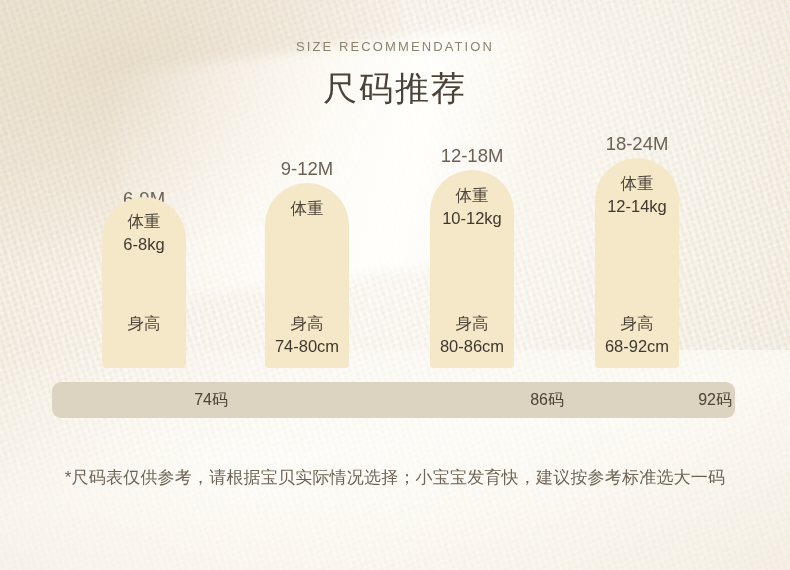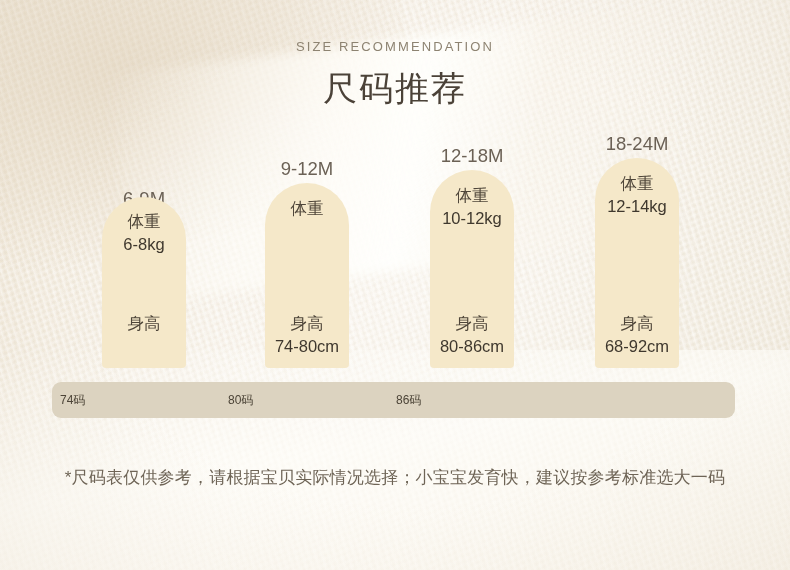--- a/index.html
+++ b/index.html
@@ -190,22 +190,22 @@
     width: 683px;
     height: 36px;
     background: #dcd3c0;
     border-radius: 9px;
   }
   .size-cell {
     position: absolute;
     top: 0;
     height: 36px;
     line-height: 36px;
-    text-align: left;
-    font-size: 12px;
+    text-align: right;
+    font-size: 16px;
     color: #4c4437;
     white-space: nowrap;
   }
 
   
   .footnote {
     position: absolute;
     top: 466px;
     left: 0; right: 0;
     text-align: center;
@@ -286,20 +286,20 @@
             <div class="lbl">身高</div>
             <div class="val">68-92cm</div>
           </div>
         </div>
       </div>
 
     </div>
 
     <div class="size-bar">
       <div class="size-cell" style="left:8px;  width:168px;">74码</div>
-      <div class="size-cell" style="left:176px; width:168px;">80码</div>
       <div class="size-cell" style="left:344px; width:168px;">86码</div>
+      <div class="size-cell" style="left:512px; width:168px;">92码</div>
     </div>
 
     <div class="footnote">*尺码表仅供参考，请根据宝贝实际情况选择；小宝宝发育快，建议按参考标准选大一码</div>
 
   </div>
 </div>
 
 </body></html>

